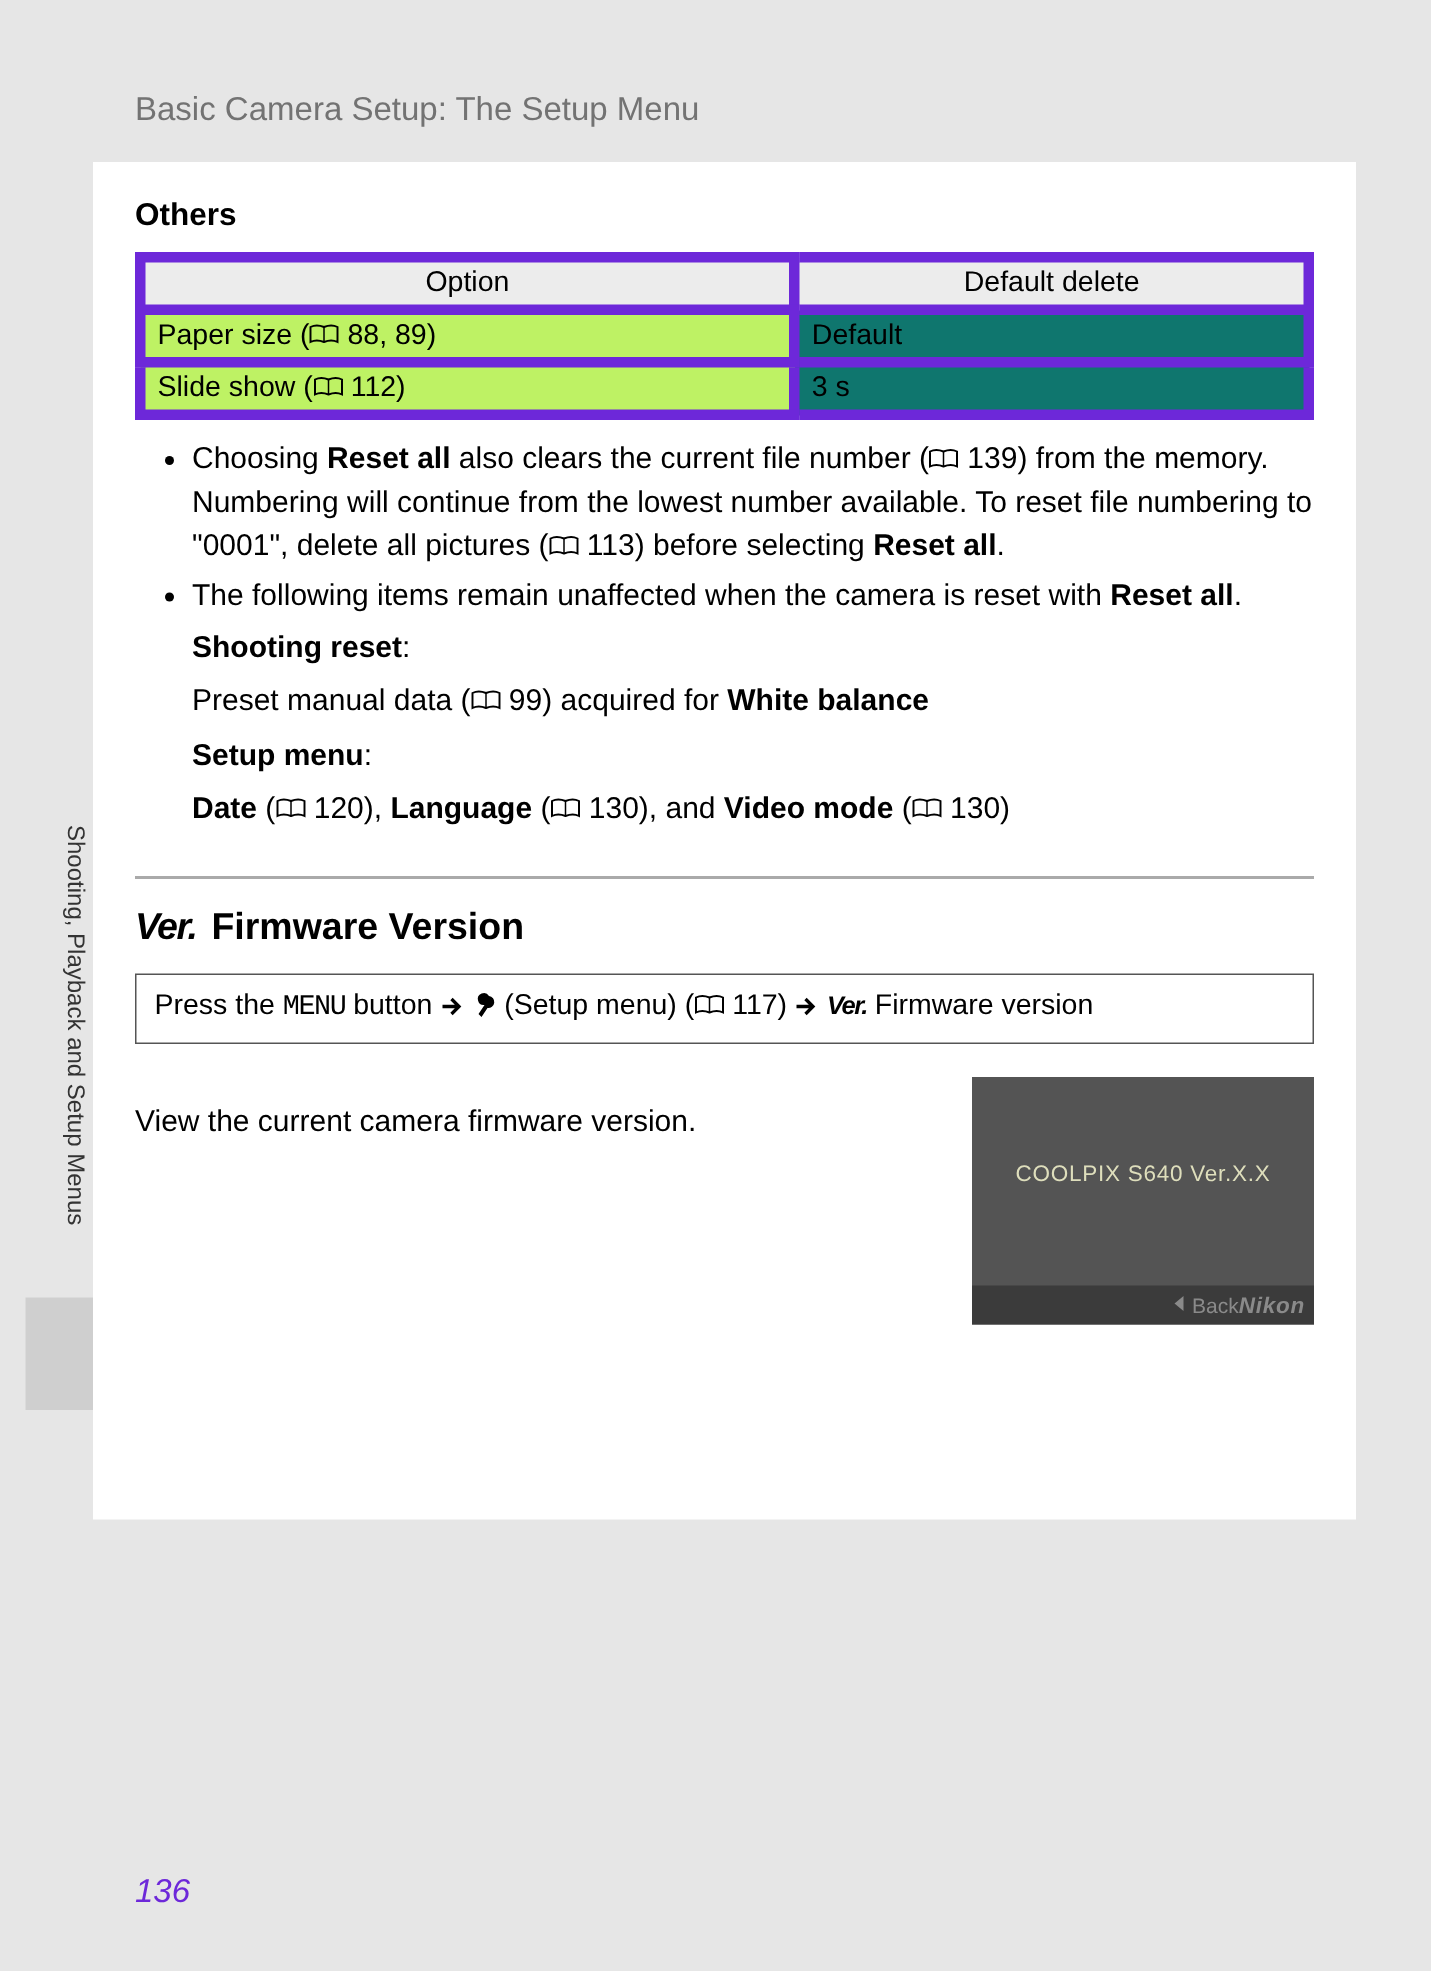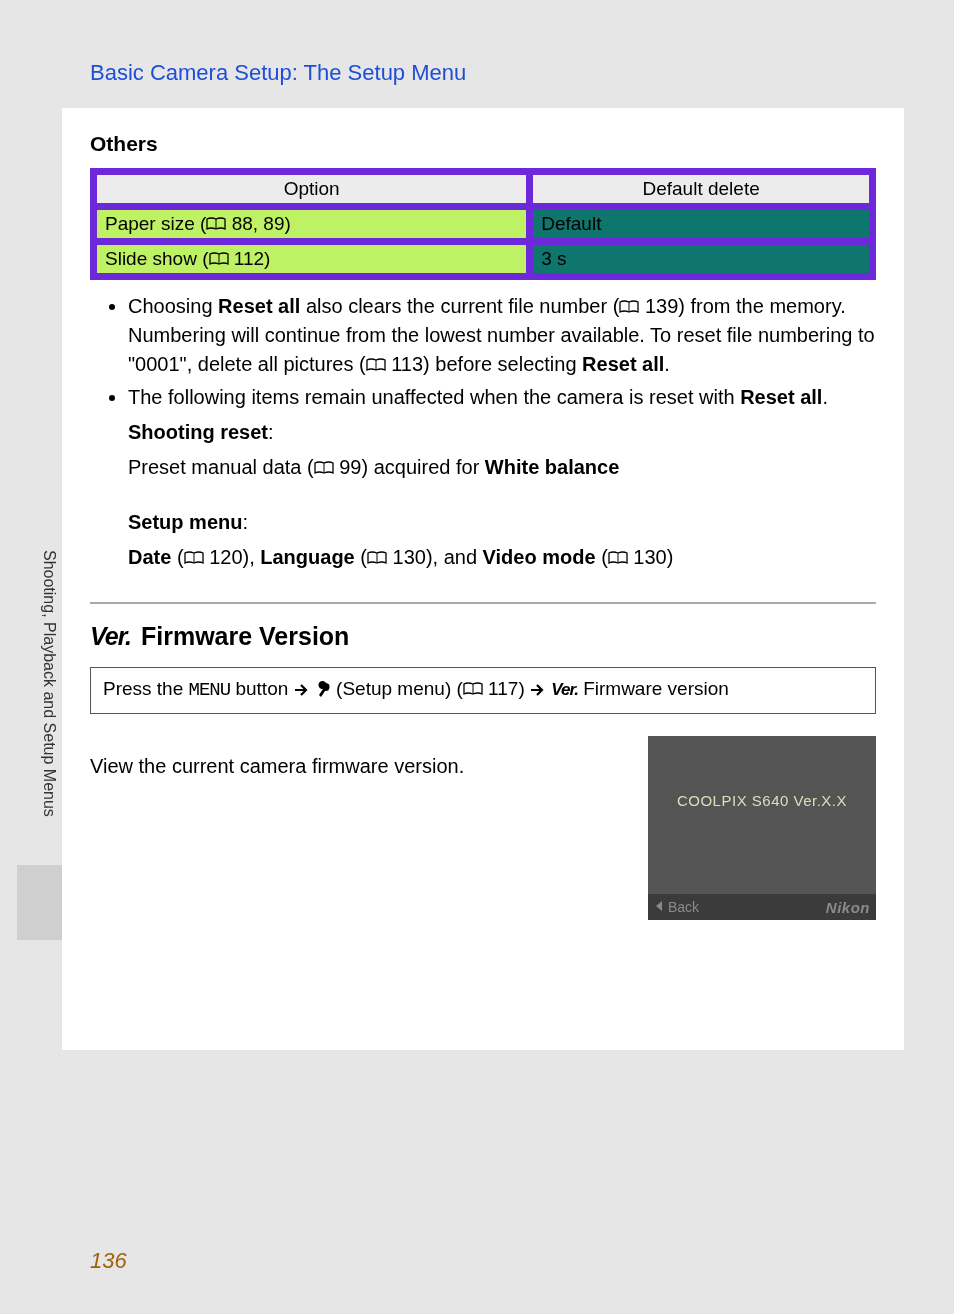--- a/index.html
+++ b/index.html
@@ -8,21 +8,21 @@
     background: #e6e6e6;
     font-family: "Segoe UI", "Myriad Pro", Arial, sans-serif;
     width: 954px;
     height: 1314px;
     position: relative;
     color: #000;
   }
   .header-bar {
     padding: 60px 0 22px 90px;
     font-size: 22px;
-    color: #1d4ed8;
+    color: #737373;
   }
   .content-wrap {
     background: #fff;
     margin: 0 50px 0 62px;
     padding: 18px 28px 130px 28px;
     min-height: 840px;
   }
   .sub-heading {
     font-weight: bold;
     font-size: 21px;
@@ -102,21 +102,21 @@
     align-items: flex-start;
     gap: 18px;
   }
   .desc-text {
     font-size: 20px;
     flex: 1;
     margin-top: 19px;
   }
   .lcd {
     width: 228px;
-    height: 184px;
+    height: 165px;
     background: #545454;
     position: relative;
     color: #e6e6c8;
     font-family: Arial, sans-serif;
   }
   .lcd-title {
     position: absolute;
     top: 56px;
     width: 100%;
     text-align: center;
@@ -125,21 +125,21 @@
     color: #dedebc;
   }
   .lcd-bottom {
     position: absolute;
     bottom: 0;
     left: 0; right: 0;
     height: 26px;
     background: #3b3b3b;
     display: flex;
     align-items: center;
-    justify-content: space-between;
+    justify-content: flex-end;
     padding: 0 6px;
   }
   .lcd-back {
     font-size: 14px;
     color: #8a8a8a;
     display: flex;
     align-items: center;
     gap: 2px;
   }
   .lcd-brand {
@@ -174,21 +174,21 @@
     height: 75px;
     background: #cfcfcf;
     border-top-right-radius: 0;
   }
   .page-num {
     position: absolute;
     bottom: 40px;
     left: 90px;
     font-size: 22px;
     font-style: italic;
-    color: #a16207;
+    color: #6d28d9;
   }
 </style>
 </head>
 <body>
 
 <div class="header-bar">
   <span>Basic Camera Setup: The Setup Menu</span>
 </div>
 
 <div class="content-wrap">
@@ -236,21 +236,21 @@
       <span>The following items remain unaffected when the camera is reset with </span><span class="b">Reset all</span><span>.</span>
       <div style="margin-top:6px;">
         <span class="b">Shooting reset</span><span>:</span>
       </div>
       <div style="margin-top:6px;">
         <span>Preset manual data (</span><span class="book-icon"><svg viewBox="0 0 20 14">
               <path d="M1 2 Q5 0 10 2 Q15 0 19 2 L19 12 Q15 10 10 12 Q5 10 1 12 Z" fill="none" stroke="#000" stroke-width="1.3"></path>
               <line x1="10" y1="2" x2="10" y2="12" stroke="#000" stroke-width="1"></line>
             </svg></span><span> 99) acquired for </span><span class="b">White balance</span>
       </div>
-      <div style="margin-top:26px;">
+      <div style="margin-top:8px;">
         <span class="b">Setup menu</span><span>:</span>
       </div>
       <div style="margin-top:6px;">
         <span class="b">Date</span><span> (</span><span class="book-icon"><svg viewBox="0 0 20 14">
               <path d="M1 2 Q5 0 10 2 Q15 0 19 2 L19 12 Q15 10 10 12 Q5 10 1 12 Z" fill="none" stroke="#000" stroke-width="1.3"></path>
               <line x1="10" y1="2" x2="10" y2="12" stroke="#000" stroke-width="1"></line>
             </svg></span><span> 120), </span><span class="b">Language</span><span> (</span><span class="book-icon"><svg viewBox="0 0 20 14">
               <path d="M1 2 Q5 0 10 2 Q15 0 19 2 L19 12 Q15 10 10 12 Q5 10 1 12 Z" fill="none" stroke="#000" stroke-width="1.3"></path>
               <line x1="10" y1="2" x2="10" y2="12" stroke="#000" stroke-width="1"></line>
             </svg></span><span> 130), and </span><span class="b">Video mode</span><span> (</span><span class="book-icon"><svg viewBox="0 0 20 14">

